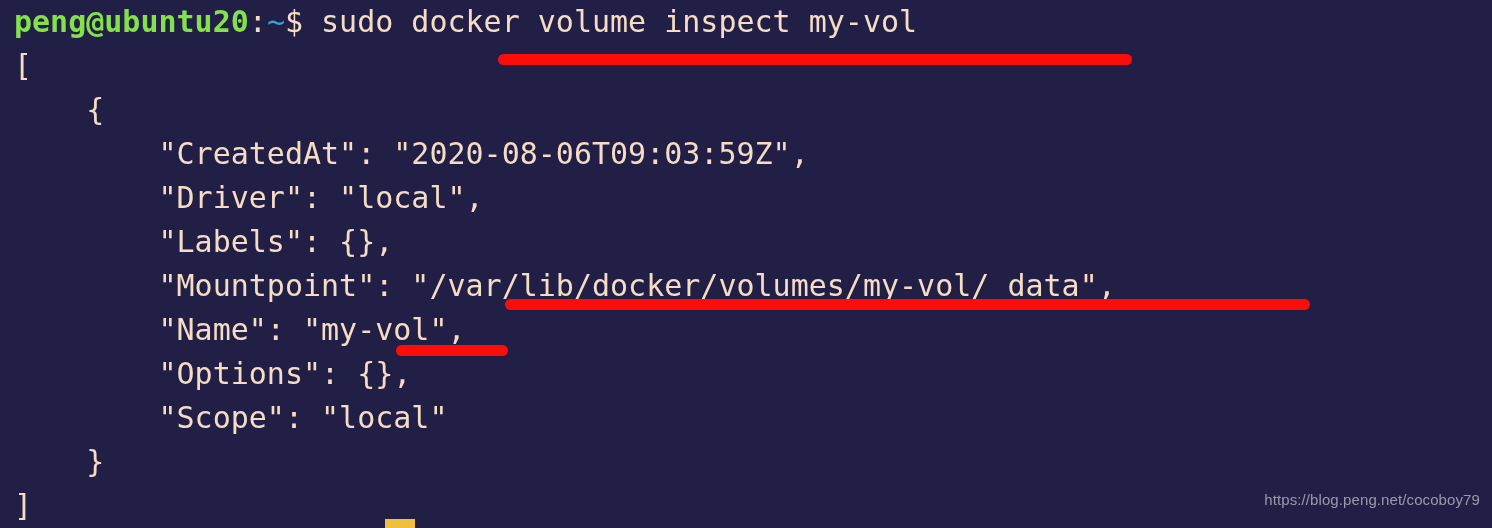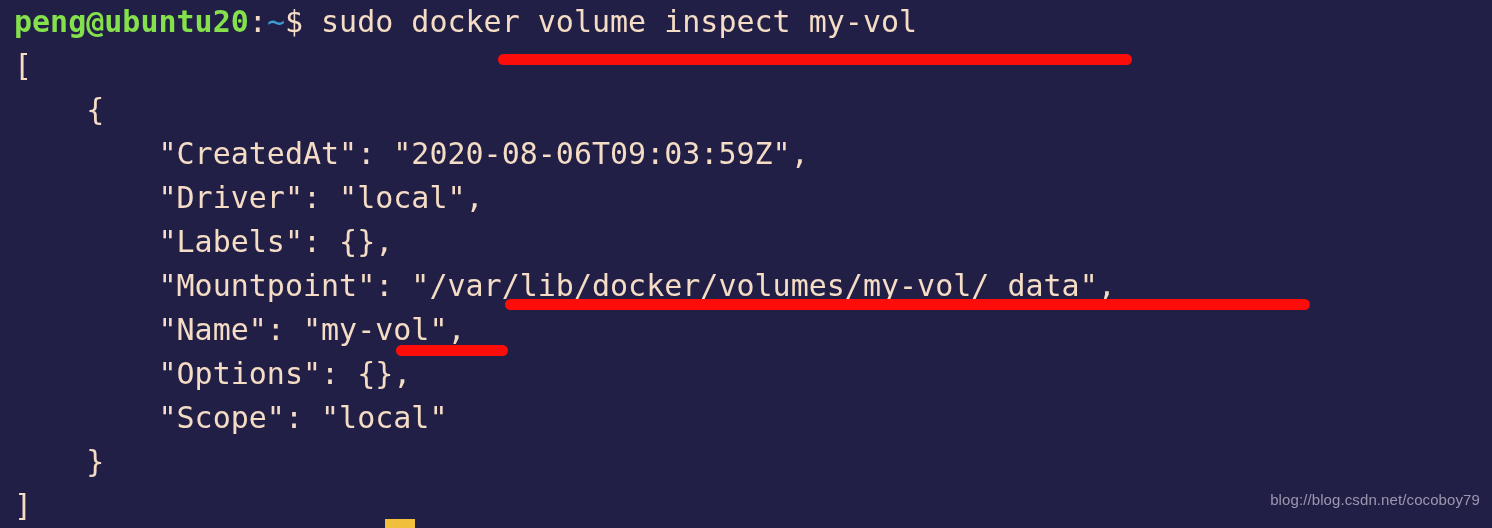--- a/index.html
+++ b/index.html
@@ -89,15 +89,15 @@
     <div class="line jsonout">]</div>
 
   </div>
 
   <div class="underline" style="left: 498px; top: 54px; width: 634px; height: 11px; background: rgb(252, 13, 9);"></div>
   <div class="underline" style="left: 505px; top: 299px; width: 805px; height: 11px; background: rgb(252, 13, 9);"></div>
   <div class="underline" style="left: 396px; top: 345px; width: 112px; height: 11px; background: rgb(252, 13, 9);"></div>
 
   <div class="cursor-block" style="left: 385px; top: 519px; width: 30px; height: 9px; background: rgb(240, 192, 60);"></div>
 
-  <div class="watermark">blog://blog.csdn.net/cocoboy79</div>
+  <div class="watermark">https://blog.peng.net/cocoboy79</div>
 
 </div>
 
 </body></html>

